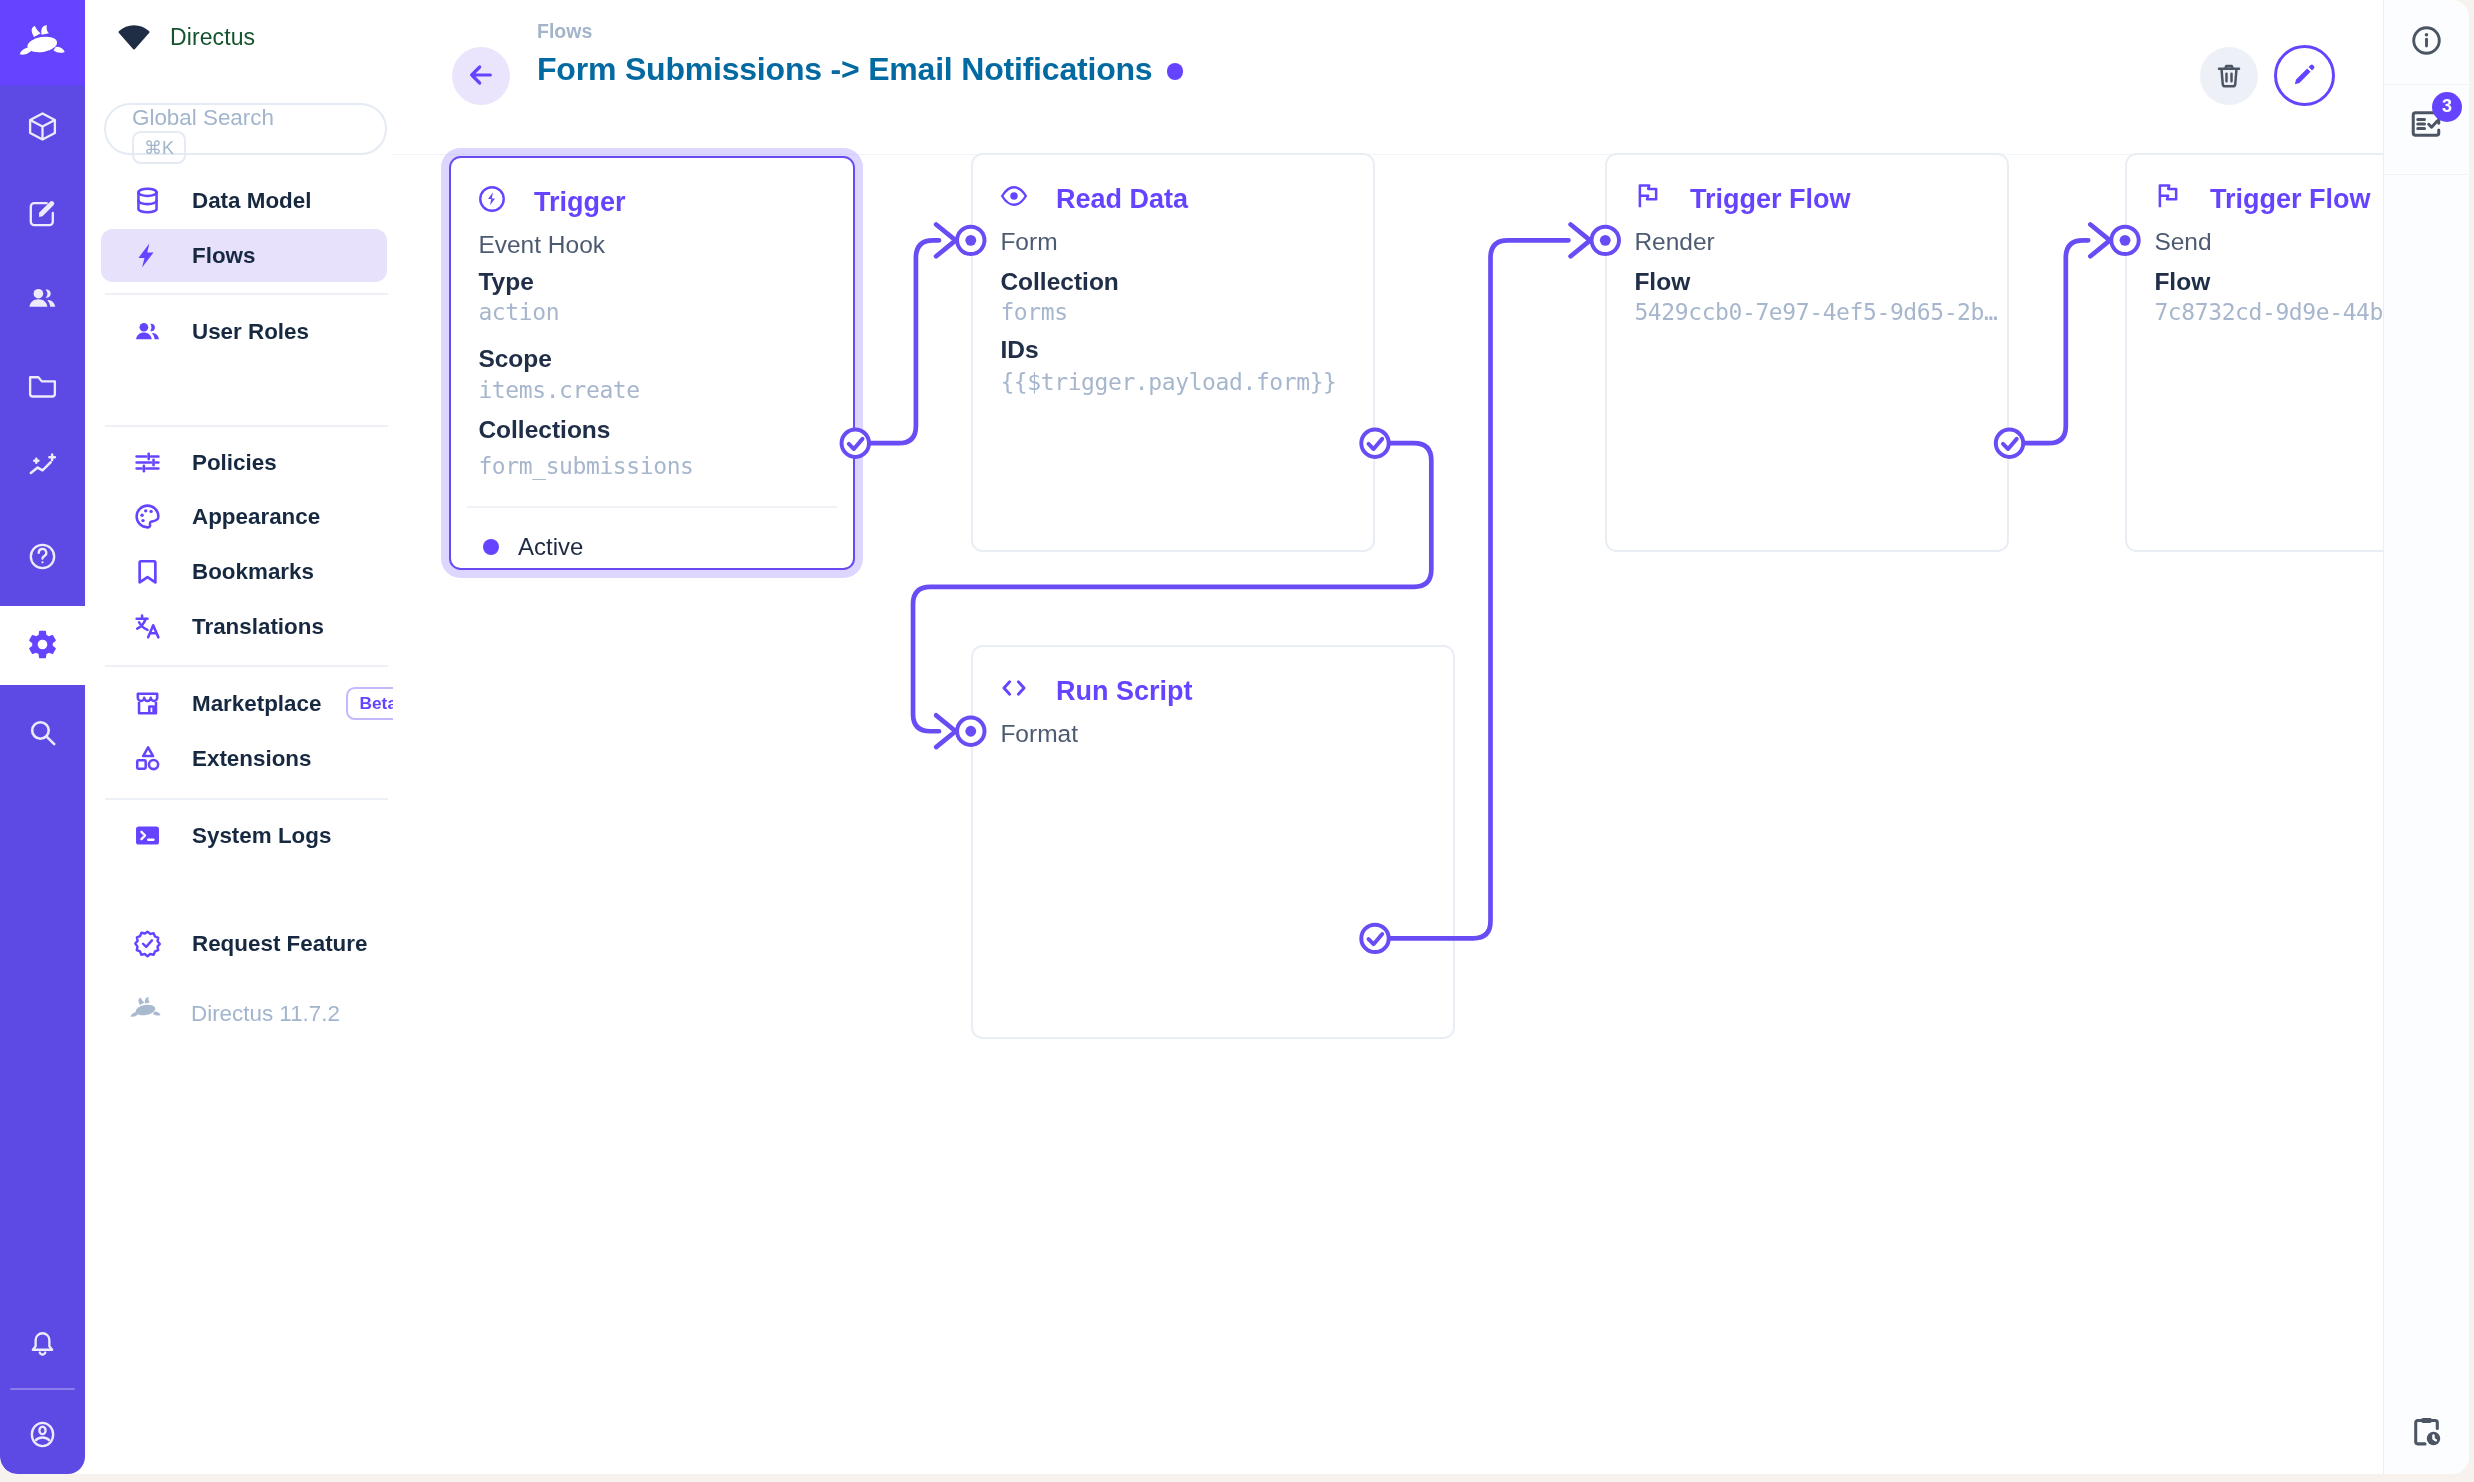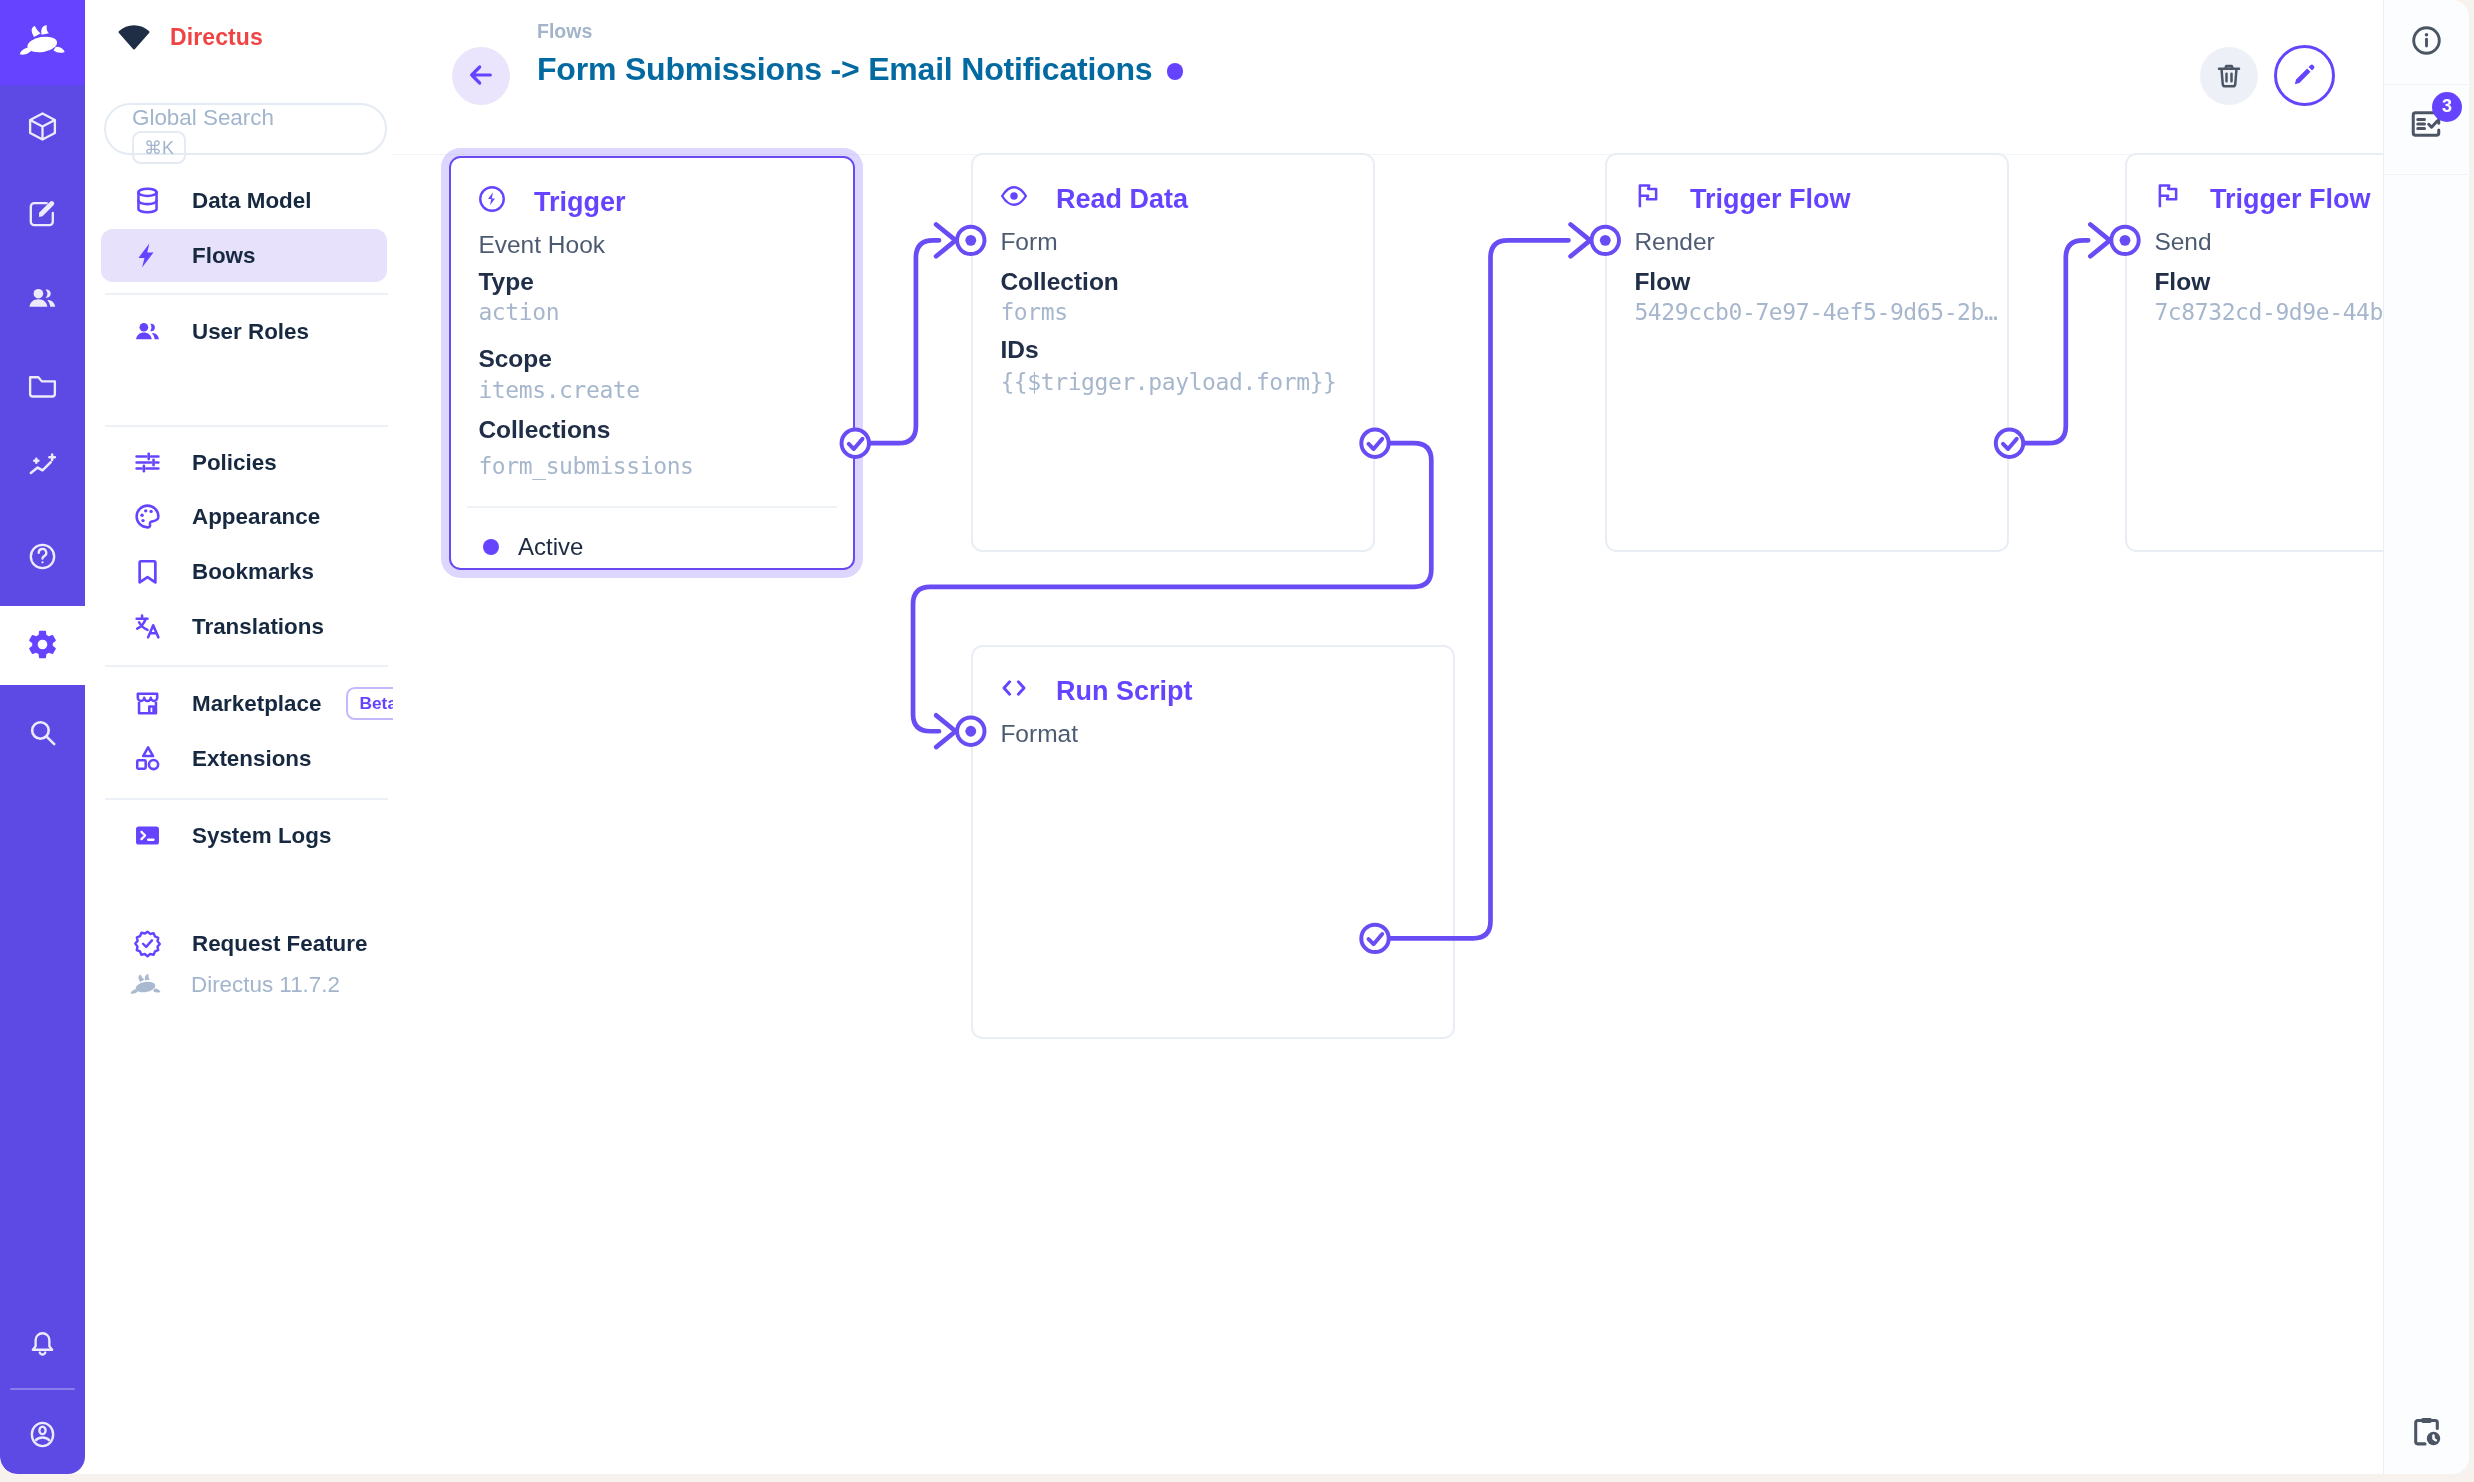--- a/index.html
+++ b/index.html
@@ -15,32 +15,32 @@
   .module-bar{position:absolute;left:0;top:0;width:85px;height:1474px;background:var(--rail-bg);border-radius:0 0 17.3px 17.3px;}
   .logo-block{position:absolute;left:0;top:0;width:85px;height:85px;background:var(--logo-bg);display:flex;align-items:center;justify-content:center;}
   .rail-btn{position:absolute;left:0;width:85px;height:75px;display:flex;align-items:center;justify-content:center;color:#EDEAFB;cursor:pointer;}
   .rail-btn svg{width:33px;height:33px;}
   .rail-active{position:absolute;left:0;top:606px;width:85px;height:79px;background:#fff;display:flex;align-items:center;justify-content:center;color:var(--accent);}
   .rail-divider{position:absolute;left:10px;width:65px;height:2.2px;background:rgba(255,255,255,.28);border-radius:1.4px;}
 
   
   .nav{position:absolute;left:85px;top:0;width:308px;height:1474px;background:#fff;}
   .project{position:absolute;left:29px;top:21.7px;display:flex;align-items:center;gap:16px;}
-  .project-name{font-size:23px;font-weight:700;color:#ef4444;letter-spacing:0.1px;}
+  .project-name{font-size:23px;font-weight:400;color:#14532d;letter-spacing:0.1px;}
   .search-box{position:absolute;left:19px;top:103px;width:283px;height:52px;border:2.2px solid #E5EBF3;border-radius:27.4px;display:flex;align-items:flex-start;padding:0 11.6px 0 26px;cursor:text;flex-direction:column;}
   .search-ph{flex:1;font-size:22.4px;color:var(--subdued);}
   .kbd{border:2.2px solid #E5EBF3;border-radius:8.7px;font-size:18px;color:var(--subdued);padding:3.6px 10px;font-weight:500;}
   .nav-item{position:absolute;left:16px;width:286px;height:55px;display:flex;align-items:center;border-radius:11.6px;cursor:pointer;}
   .nav-item .nicon{width:29px;height:29px;color:var(--accent);margin-left:32px;flex:0 0 auto;display:flex;align-items:center;justify-content:center;}
   .nav-item .nicon svg{width:29px;height:29px;}
   .nav-label{font-size:22.4px;font-weight:700;color:var(--navy);margin-left:30px;white-space:nowrap;}
   .nav-item.active{background:var(--highlight-bg);}
   .nav-divider{position:absolute;left:19.5px;width:283px;height:2.2px;background:var(--divider);}
   .beta-badge{margin-left:24.5px;border:2.2px solid rgba(102,68,255,.38);color:var(--accent);font-size:17.3px;font-weight:600;padding:3.6px 11.6px;border-radius:8.7px;}
-  .version{position:absolute;left:16px;width:286px;height:55px;display:flex;align-items:flex-start;color:var(--subdued);}
+  .version{position:absolute;left:16px;width:286px;height:55px;display:flex;align-items:flex-end;color:var(--subdued);}
   .version .nicon{width:32px;height:32px;color:#A9B9CF;margin-left:29px;display:flex;}
   .version-label{font-size:22.4px;font-weight:500;color:var(--subdued);margin-left:29px;}
 
   
   .main{position:absolute;left:393px;top:0;width:1990px;height:1474px;background:#fff;}
   .header-border{position:absolute;left:0;top:154px;width:1990px;height:1.4px;background:#F1F5F9;}
   .back-btn{position:absolute;left:59px;top:47px;width:58px;height:58px;border-radius:50%;background:#EAE5FC;display:flex;align-items:center;justify-content:center;color:var(--accent);cursor:pointer;}
   .crumb{position:absolute;left:144px;top:19.5px;font-size:19.5px;font-weight:600;color:#A3B4CA;}
   .page-title{position:absolute;left:144px;top:51px;font-size:32px;font-weight:700;color:#0369a1;letter-spacing:-0.2px;display:flex;align-items:center;}
   .unsaved-dot{width:16.6px;height:16.6px;border-radius:50%;background:var(--accent);margin-left:14.4px;margin-top:4.3px;}

